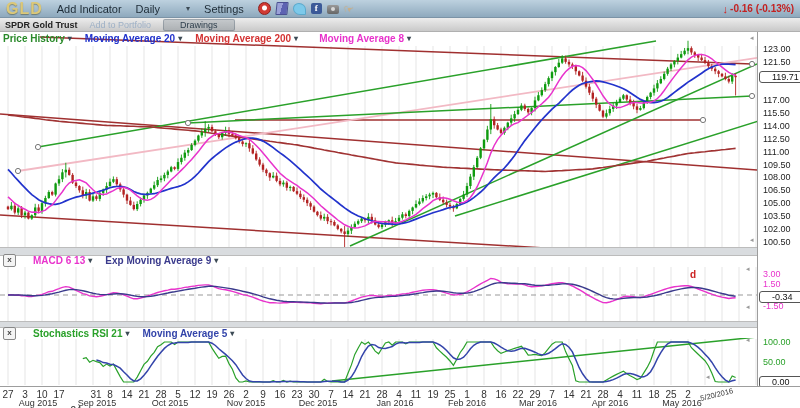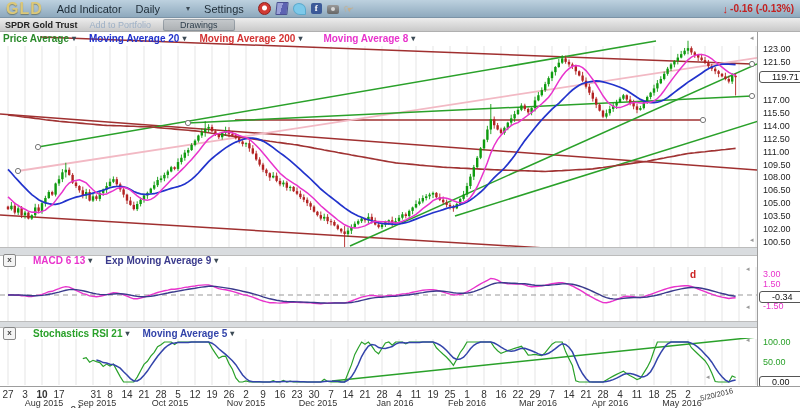--- a/index.html
+++ b/index.html
@@ -685,21 +685,21 @@
     <polyline points="8.0,295.0 11.4,294.6 14.8,295.2 18.2,295.0 21.6,295.7 25.0,295.8 28.4,296.6 31.8,296.6 35.2,295.6 38.6,295.3 42.0,294.3 45.4,293.1 48.8,291.7 52.2,291.3 55.6,289.8 59.0,288.7 62.4,287.4 65.8,286.6 69.2,287.1 72.6,288.7 76.0,290.3 79.4,291.9 82.8,293.7 86.2,294.4 89.6,295.9 93.0,296.3 96.4,296.7 99.8,296.3 103.2,295.5 106.6,294.6 110.0,293.6 113.4,292.7 116.8,292.9 120.2,293.7 123.6,294.8 127.0,296.2 130.4,297.6 133.8,298.8 137.2,298.8 140.6,298.1 144.0,297.0 147.4,296.0 150.8,294.8 154.2,293.7 157.6,292.5 161.0,291.6 164.4,290.8 167.8,290.1 171.2,289.3 174.6,289.3 178.0,288.7 181.4,288.1 184.8,287.4 188.2,287.0 191.6,286.4 195.0,286.0 198.4,285.4 201.8,285.1 205.2,284.9 208.6,284.9 212.0,285.9 215.4,287.3 218.8,288.7 222.2,289.4 225.6,289.7 229.0,290.5 232.4,291.4 235.8,292.4 239.2,293.5 242.6,294.6 246.0,295.1 249.4,296.1 252.8,297.2 256.2,298.5 259.6,299.8 263.0,301.0 266.4,301.9 269.8,302.7 273.2,302.6 276.6,302.9 280.0,303.1 283.4,302.8 286.8,302.8 290.2,302.4 293.6,302.4 297.0,302.4 300.4,302.5 303.8,302.5 307.2,302.7 310.6,302.8 314.0,303.2 317.4,303.5 320.8,303.8 324.2,303.4 327.6,303.3 331.0,303.0 334.4,302.9 337.8,302.9 341.2,302.9 344.6,302.9 348.0,302.2 351.4,301.0 354.8,299.7 358.2,298.3 361.6,297.1 365.0,296.4 368.4,295.6 371.8,295.4 375.2,295.8 378.6,296.3 382.0,296.3 385.4,295.9 388.8,295.4 392.2,295.4 395.6,295.2 399.0,294.7 402.4,293.9 405.8,293.7 409.2,293.1 412.6,292.3 416.0,291.6 419.4,290.9 422.8,290.3 426.2,289.9 429.6,289.7 433.0,289.6 436.4,290.2 439.8,291.1 443.2,292.1 446.6,293.2 450.0,294.1 453.4,294.9 456.8,294.9 460.2,294.3 463.6,293.4 467.0,291.9 470.4,290.0 473.8,288.0 477.2,285.9 480.6,283.8 484.0,282.0 487.4,280.3 490.8,278.5 494.2,278.9 497.6,280.2 501.0,282.1 504.4,283.1 507.8,283.7 511.2,283.9 514.6,284.0 518.0,284.1 521.4,284.0 524.8,284.8 528.2,286.1 531.6,286.8 535.0,286.6 538.4,286.3 541.8,285.8 545.2,285.2 548.6,284.5 552.0,283.8 555.4,283.2 558.8,282.8 562.2,282.6 565.6,283.3 569.0,284.6 572.4,286.0 575.8,287.8 579.2,289.7 582.6,291.7 586.0,293.8 589.4,295.8 592.8,297.7 596.2,299.5 599.6,301.1 603.0,302.6 606.4,302.7 609.8,302.0 613.2,300.9 616.6,299.5 620.0,298.1 623.4,296.7 626.8,296.3 630.2,296.4 633.6,296.8 637.0,297.4 640.4,297.5 643.8,296.7 647.2,295.5 650.6,294.3 654.0,293.1 657.4,291.8 660.8,290.6 664.2,289.5 667.6,288.4 671.0,287.5 674.4,286.8 677.8,286.4 681.2,286.0 684.6,285.8 688.0,285.7 691.4,286.5 694.8,287.7 698.2,289.0 701.6,290.4 705.0,291.7 708.4,293.0 711.8,294.2 715.2,295.3 718.6,296.3 722.0,297.1 725.4,297.8 728.8,298.5 732.2,298.0 735.6,297.8" fill="none" stroke="#e833cc" stroke-width="1.4" clip-path="url(#cq)" stroke-dasharray="none"></polyline>
     <polyline points="8.0,295.0 11.4,294.9 14.8,295.0 18.2,295.0 21.6,295.1 25.0,295.3 28.4,295.5 31.8,295.7 35.2,295.7 38.6,295.6 42.0,295.4 45.4,294.9 48.8,294.3 52.2,293.7 55.6,292.9 59.0,292.1 62.4,291.1 65.8,290.2 69.2,289.6 72.6,289.4 76.0,289.6 79.4,290.1 82.8,290.8 86.2,291.5 89.6,292.4 93.0,293.2 96.4,293.9 99.8,294.4 103.2,294.6 106.6,294.6 110.0,294.4 113.4,294.0 116.8,293.8 120.2,293.8 123.6,294.0 127.0,294.4 130.4,295.1 133.8,295.8 137.2,296.4 140.6,296.7 144.0,296.8 147.4,296.6 150.8,296.3 154.2,295.8 157.6,295.1 161.0,294.4 164.4,293.7 167.8,293.0 171.2,292.2 174.6,291.7 178.0,291.1 181.4,290.5 184.8,289.9 188.2,289.3 191.6,288.7 195.0,288.2 198.4,287.6 201.8,287.1 205.2,286.7 208.6,286.3 212.0,286.2 215.4,286.4 218.8,286.9 222.2,287.4 225.6,287.9 229.0,288.4 232.4,289.0 235.8,289.7 239.2,290.4 242.6,291.3 246.0,292.0 249.4,292.8 252.8,293.7 256.2,294.7 259.6,295.7 263.0,296.8 266.4,297.8 269.8,298.8 273.2,299.5 276.6,300.2 280.0,300.8 283.4,301.2 286.8,301.5 290.2,301.7 293.6,301.8 297.0,301.9 300.4,302.0 303.8,302.1 307.2,302.2 310.6,302.4 314.0,302.5 317.4,302.7 320.8,303.0 324.2,303.0 327.6,303.1 331.0,303.1 334.4,303.0 337.8,303.0 341.2,303.0 344.6,303.0 348.0,302.8 351.4,302.5 354.8,301.9 358.2,301.2 361.6,300.4 365.0,299.6 368.4,298.8 371.8,298.1 375.2,297.6 378.6,297.4 382.0,297.2 385.4,296.9 388.8,296.6 392.2,296.4 395.6,296.2 399.0,295.9 402.4,295.5 405.8,295.1 409.2,294.7 412.6,294.2 416.0,293.7 419.4,293.1 422.8,292.6 426.2,292.0 429.6,291.6 433.0,291.2 436.4,291.0 439.8,291.0 443.2,291.2 446.6,291.6 450.0,292.1 453.4,292.7 456.8,293.1 460.2,293.3 463.6,293.3 467.0,293.1 470.4,292.5 473.8,291.6 477.2,290.4 480.6,289.1 484.0,287.7 487.4,286.2 490.8,284.7 494.2,283.5 497.6,282.9 501.0,282.7 504.4,282.8 507.8,283.0 511.2,283.2 514.6,283.3 518.0,283.5 521.4,283.6 524.8,283.8 528.2,284.3 531.6,284.8 535.0,285.2 538.4,285.4 541.8,285.5 545.2,285.4 548.6,285.2 552.0,284.9 555.4,284.6 558.8,284.2 562.2,283.9 565.6,283.8 569.0,283.9 572.4,284.3 575.8,285.0 579.2,286.0 582.6,287.1 586.0,288.5 589.4,289.9 592.8,291.5 596.2,293.1 599.6,294.7 603.0,296.3 606.4,297.6 609.8,298.5 613.2,298.9 616.6,299.1 620.0,298.9 623.4,298.4 626.8,298.0 630.2,297.7 633.6,297.5 637.0,297.5 640.4,297.5 643.8,297.3 647.2,297.0 650.6,296.4 654.0,295.8 657.4,295.0 660.8,294.1 664.2,293.2 667.6,292.2 671.0,291.3 674.4,290.4 677.8,289.6 681.2,288.9 684.6,288.3 688.0,287.7 691.4,287.5 694.8,287.5 698.2,287.8 701.6,288.3 705.0,289.0 708.4,289.8 711.8,290.7 715.2,291.6 718.6,292.6 722.0,293.5 725.4,294.3 728.8,295.2 732.2,295.7 735.6,296.2" fill="none" stroke="#3a3a8c" stroke-width="1.4" clip-path="url(#cq)" stroke-dasharray="none"></polyline>
     <text x="690" y="278" fill="#cc2222" font-size="10" font-weight="bold" font-family="Liberation Sans, sans-serif">d</text>
     <line x1="332" y1="381" x2="757" y2="337" stroke="#2aa12a" stroke-width="1.5" clip-path="url(#cs)"></line>
     <polyline points="82.8,358.6 86.2,357.6 89.6,362.2 93.0,360.3 96.4,361.6 99.8,362.6 103.2,366.4 106.6,364.1 110.0,366.1 113.4,364.0 116.8,370.4 120.2,376.6 123.6,382.0 127.0,382.0 130.4,382.0 133.8,382.0 137.2,377.1 140.6,370.7 144.0,364.4 147.4,361.3 150.8,356.2 154.2,352.3 157.6,346.6 161.0,344.8 164.4,342.0 167.8,342.0 171.2,342.0 174.6,344.6 178.0,342.0 181.4,342.0 184.8,342.0 188.2,342.0 191.6,342.0 195.0,342.0 198.4,342.0 201.8,342.0 205.2,342.0 208.6,342.0 212.0,348.1 215.4,353.3 218.8,358.3 222.2,356.4 225.6,356.1 229.0,363.6 232.4,369.3 235.8,378.0 239.2,382.0 242.6,382.0 246.0,381.0 249.4,382.0 252.8,382.0 256.2,382.0 259.6,382.0 263.0,382.0 266.4,382.0 269.8,382.0 273.2,380.7 276.6,382.0 280.0,382.0 283.4,380.4 286.8,382.0 290.2,381.2 293.6,382.0 297.0,382.0 300.4,382.0 303.8,382.0 307.2,382.0 310.6,382.0 314.0,382.0 317.4,382.0 320.8,382.0 324.2,379.2 327.6,381.4 331.0,381.9 334.4,382.0 337.8,382.0 341.2,382.0 344.6,382.0 348.0,373.2 351.4,364.9 354.8,354.4 358.2,348.0 361.6,342.0 365.0,344.3 368.4,342.0 371.8,346.2 375.2,351.1 378.6,353.8 382.0,348.3 385.4,342.9 388.8,342.0 392.2,345.2 395.6,342.0 399.0,342.0 402.4,342.0 405.8,343.9 409.2,342.0 412.6,342.0 416.0,342.0 419.4,342.0 422.8,342.0 426.2,342.0 429.6,342.0 433.0,342.0 436.4,347.8 439.8,351.1 443.2,354.3 446.6,357.3 450.0,361.0 453.4,365.4 456.8,359.2 460.2,352.5 463.6,347.9 467.0,342.0 470.4,342.0 473.8,342.0 477.2,342.0 480.6,342.0 484.0,342.0 487.4,342.0 490.8,342.0 494.2,347.2 497.6,350.7 501.0,353.4 504.4,352.0 507.8,350.6 511.2,349.5 514.6,348.4 518.0,347.3 521.4,346.3 524.8,350.2 528.2,355.1 531.6,354.9 535.0,354.4 538.4,355.1 541.8,355.6 545.2,352.7 548.6,348.3 552.0,344.2 555.4,342.0 558.8,342.0 562.2,342.0 565.6,351.6 569.0,358.7 572.4,365.5 575.8,380.8 579.2,382.0 582.6,382.0 586.0,382.0 589.4,382.0 592.8,382.0 596.2,382.0 599.6,382.0 603.0,382.0 606.4,380.1 609.8,377.9 613.2,376.1 616.6,374.4 620.0,372.7 623.4,371.1 626.8,373.8 630.2,375.8 633.6,377.5 637.0,379.5 640.4,378.2 643.8,372.9 647.2,367.4 650.6,360.7 654.0,350.8 657.4,342.0 660.8,342.0 664.2,342.0 667.6,342.0 671.0,342.0 674.4,342.0 677.8,342.0 681.2,342.0 684.6,342.0 688.0,342.0 691.4,347.7 694.8,351.0 698.2,354.3 701.6,357.5 705.0,360.7 708.4,365.7 711.8,373.0 715.2,381.5 718.6,382.0 722.0,382.0 725.4,382.0 728.8,382.0 732.2,376.0 735.6,377.5" fill="none" stroke="#2aa12a" stroke-width="1.2" clip-path="url(#cs)" stroke-dasharray="none"></polyline>
     <polyline points="96.4,360.1 99.8,360.9 103.2,362.6 106.6,363.0 110.0,364.2 113.4,364.6 116.8,366.2 120.2,368.2 123.6,371.8 127.0,375.0 130.4,378.6 133.8,380.9 137.2,381.0 140.6,378.8 144.0,375.2 147.4,371.1 150.8,365.9 154.2,361.0 157.6,356.2 161.0,352.2 164.4,348.4 167.8,345.5 171.2,343.5 174.6,343.1 178.0,342.5 181.4,342.5 184.8,342.5 188.2,342.5 191.6,342.0 195.0,342.0 198.4,342.0 201.8,342.0 205.2,342.0 208.6,342.0 212.0,343.2 215.4,345.5 218.8,348.7 222.2,351.6 225.6,354.4 229.0,357.5 232.4,360.7 235.8,364.7 239.2,369.8 242.6,375.0 246.0,378.5 249.4,381.0 252.8,381.8 256.2,381.8 259.6,381.8 263.0,382.0 266.4,382.0 269.8,382.0 273.2,381.7 276.6,381.7 280.0,381.7 283.4,381.4 286.8,381.4 290.2,381.5 293.6,381.5 297.0,381.5 300.4,381.8 303.8,381.8 307.2,382.0 310.6,382.0 314.0,382.0 317.4,382.0 320.8,382.0 324.2,381.4 327.6,381.3 331.0,381.3 334.4,381.3 337.8,381.3 341.2,381.9 344.6,382.0 348.0,380.2 351.4,376.8 354.8,371.3 358.2,364.5 361.6,356.5 365.0,350.7 368.4,346.1 371.8,344.5 375.2,345.1 378.6,347.5 382.0,348.3 385.4,348.5 388.8,347.6 392.2,346.5 395.6,344.1 399.0,342.8 402.4,342.6 405.8,343.0 409.2,342.4 412.6,342.4 416.0,342.4 419.4,342.4 422.8,342.0 426.2,342.0 429.6,342.0 433.0,342.0 436.4,343.2 439.8,345.0 443.2,347.4 446.6,350.5 450.0,354.3 453.4,357.8 456.8,359.4 460.2,359.1 463.6,357.2 467.0,353.4 470.4,348.7 473.8,345.3 477.2,343.2 480.6,342.0 484.0,342.0 487.4,342.0 490.8,342.0 494.2,343.0 497.6,344.8 501.0,347.1 504.4,349.1 507.8,350.8 511.2,351.2 514.6,350.8 518.0,349.5 521.4,348.4 524.8,348.3 528.2,349.5 531.6,350.8 535.0,352.2 538.4,353.9 541.8,355.0 545.2,354.5 548.6,353.2 552.0,351.2 555.4,348.6 558.8,345.8 562.2,343.7 565.6,344.4 569.0,347.2 572.4,351.9 575.8,359.7 579.2,367.7 582.6,373.8 586.0,378.5 589.4,381.8 592.8,382.0 596.2,382.0 599.6,382.0 603.0,382.0 606.4,381.6 609.8,380.8 613.2,379.6 616.6,378.1 620.0,376.3 623.4,374.5 626.8,373.6 630.2,373.6 633.6,374.2 637.0,375.5 640.4,377.0 643.8,376.8 647.2,375.1 650.6,371.7 654.0,366.0 657.4,358.7 660.8,352.6 664.2,347.5 667.6,343.8 671.0,342.0 674.4,342.0 677.8,342.0 681.2,342.0 684.6,342.0 688.0,342.0 691.4,343.1 694.8,344.9 698.2,347.4 701.6,350.5 705.0,354.2 708.4,357.8 711.8,362.2 715.2,367.7 718.6,372.6 722.0,376.8 725.4,380.1 728.8,381.9 732.2,380.8 735.6,379.9" fill="none" stroke="#3344aa" stroke-width="1.5" clip-path="url(#cs)" stroke-dasharray="none"></polyline>
   </svg>
 
 <div class="legend" style="top:33px">
   <span class="litem">
-      <span style="color: rgb(42, 138, 42);">Price Average</span>
+      <span style="color: rgb(42, 138, 42);">Price History</span>
       <i class="dd">▾</i>
     </span>
   <span class="litem">
       <span style="color: rgb(34, 51, 204);">Moving Average 20</span>
       <i class="dd">▾</i>
     </span>
   <span class="litem">
       <span style="color: rgb(212, 51, 51);">Moving Average 200</span>
       <i class="dd">▾</i>
     </span>
@@ -753,21 +753,21 @@
     <div class="ylab" style="top: 305px; color: rgb(42, 161, 42);">100.00</div>
     <div class="ylab" style="top: 325px; color: rgb(42, 161, 42);">50.00</div>
     <div class="callout" style="top: 39.1788px;">119.71</div>
     <div class="callout" style="top: 259.414px;">-0.34</div>
     <div class="callout" style="top: 344px;">0.00</div>
   </div>
 <div id="xaxis">
   <span id="enddate">5/20/2016</span>
 <div class="wtick" style="left: 0px;">27</div>
     <div class="wtick" style="left: 17px;">3</div>
-    <div class="wtick" style="left: 34px; font-weight: bold;">10</div>
+    <div class="wtick" style="left: 34px;">10</div>
     <div class="wtick" style="left: 51px;">17</div>
     <div class="wtick" style="left: 68px; margin-top: 16px;">24</div>
     <div class="wtick" style="left: 88px;">31</div>
     <div class="wtick" style="left: 102px;">8</div>
     <div class="wtick" style="left: 119px;">14</div>
     <div class="wtick" style="left: 136px;">21</div>
     <div class="wtick" style="left: 153px;">28</div>
     <div class="wtick" style="left: 170px;">5</div>
     <div class="wtick" style="left: 187px;">12</div>
     <div class="wtick" style="left: 204px;">19</div>
@@ -792,21 +792,21 @@
     <div class="wtick" style="left: 527px;">29</div>
     <div class="wtick" style="left: 544px;">7</div>
     <div class="wtick" style="left: 561px;">14</div>
     <div class="wtick" style="left: 578px;">21</div>
     <div class="wtick" style="left: 595px;">28</div>
     <div class="wtick" style="left: 612px;">4</div>
     <div class="wtick" style="left: 629px;">11</div>
     <div class="wtick" style="left: 646px;">18</div>
     <div class="wtick" style="left: 663px;">25</div>
     <div class="wtick" style="left: 680px;">2</div>
-    <div class="mlab" style="left: 16px;">Aug 2015</div>
+    <div class="mlab" style="left: 10px;">Aug 2015</div>
     <div class="mlab" style="left: 69px;">Sep 2015</div>
     <div class="mlab" style="left: 142px;">Oct 2015</div>
     <div class="mlab" style="left: 218px;">Nov 2015</div>
     <div class="mlab" style="left: 290px;">Dec 2015</div>
     <div class="mlab" style="left: 367px;">Jan 2016</div>
     <div class="mlab" style="left: 439px;">Feb 2016</div>
     <div class="mlab" style="left: 510px;">Mar 2016</div>
     <div class="mlab" style="left: 582px;">Apr 2016</div>
     <div class="mlab" style="left: 654px;">May 2016</div>
   </div>

